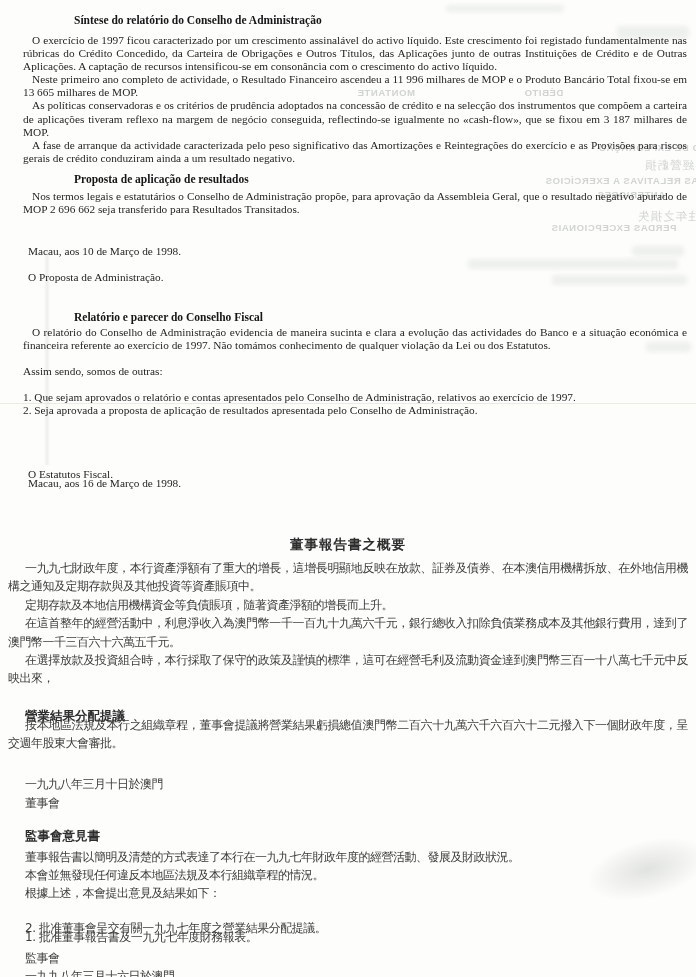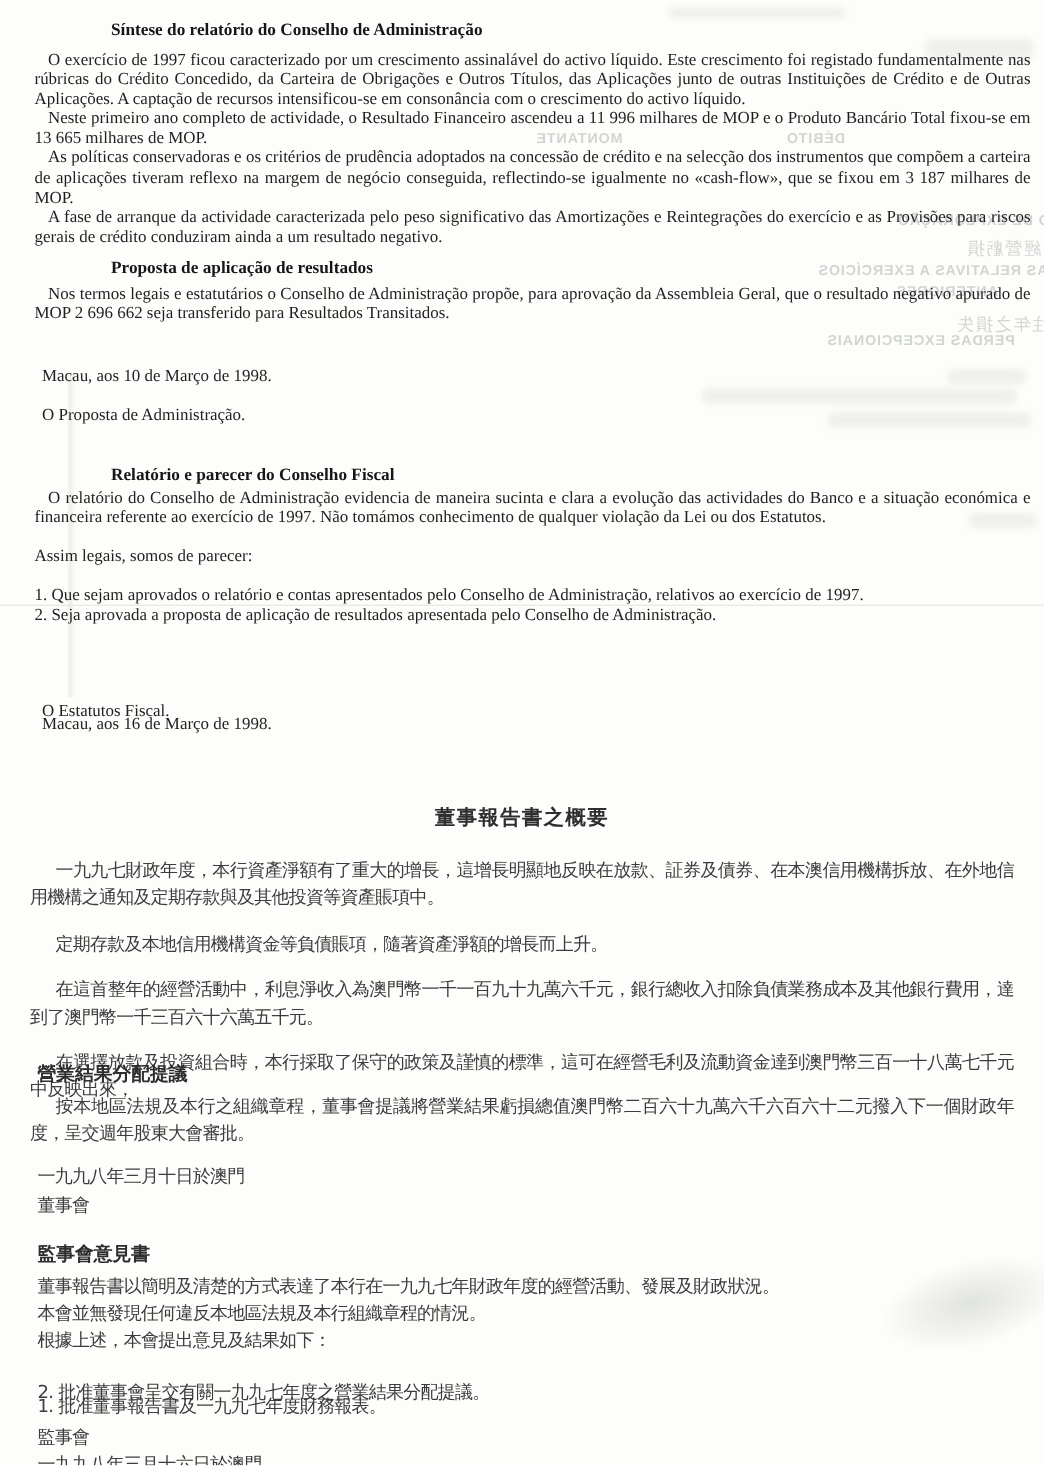--- a/index.html
+++ b/index.html
@@ -34,21 +34,21 @@
 
   
   .zh-block {
     position:absolute; left:8px; right:8px;
     color:#3c3c3c;
     font-family:"DejaVu Sans", sans-serif;
     font-size:12px; line-height:18.4px;
     letter-spacing:-0.5px;
     text-align:justify;
   }
-  .zh-block p { margin:12px; text-indent:17px; }
+  .zh-block p { margin:0; text-indent:17px; }
   .zh-title {
     position:absolute; left:8px; right:8px;
     text-align:center; font-weight:bold;
     color:#2e2e2e; font-family:Liberation Sans, sans-serif;
     font-size:13.5px; letter-spacing:1px;
   }
   .zh-heading {
     position:absolute; left:25px;
     font-weight:bold; color:#2e2e2e;
     font-family:"DejaVu Sans", sans-serif; font-size:12.5px;
@@ -131,21 +131,21 @@
       <p>Nos termos legais e estatutários o Conselho de Administração propõe, para aprovação da Assembleia Geral, que o resultado negativo apurado de MOP 2 696 662 seja transferido para Resultados Transitados.</p>
     </div>
     <p class="pt-date" style="top:234px;">Macau, aos 10 de Março de 1998.</p>
     <p class="pt-sig" style="top:260px;">O Proposta de Administração.</p>
 
     <h2 class="pt-heading" style="top:301px;">Relatório e parecer do Conselho Fiscal</h2>
     <div class="pt-block" style="top:326px;">
       <p>O relatório do Conselho de Administração evidencia de maneira sucinta e clara a evolução das actividades do Banco e a situação económica e financeira referente ao exercício de 1997. Não tomámos conhecimento de qualquer violação da Lei ou dos Estatutos.</p>
     </div>
     <div class="pt-block" style="top:365px;">
-      <p class="pt-line">Assim legais, somos de parecer:</p>
+      <p class="pt-line">Assim sendo, somos de outras:</p>
     </div>
     <div class="pt-block" style="top:391px;">
       <p class="pt-line">1. Que sejam aprovados o relatório e contas apresentados pelo Conselho de Administração, relativos ao exercício de 1997.</p>
       <p class="pt-line">2. Seja aprovada a proposta de aplicação de resultados apresentada pelo Conselho de Administração.</p>
     </div>
     <p class="pt-date" style="top:439px;margin-top:38px;">Macau, aos 16 de Março de 1998.</p>
     <p class="pt-sig" style="top:457px;">O Estatutos Fiscal.</p>
   </section>
 
   <section>

